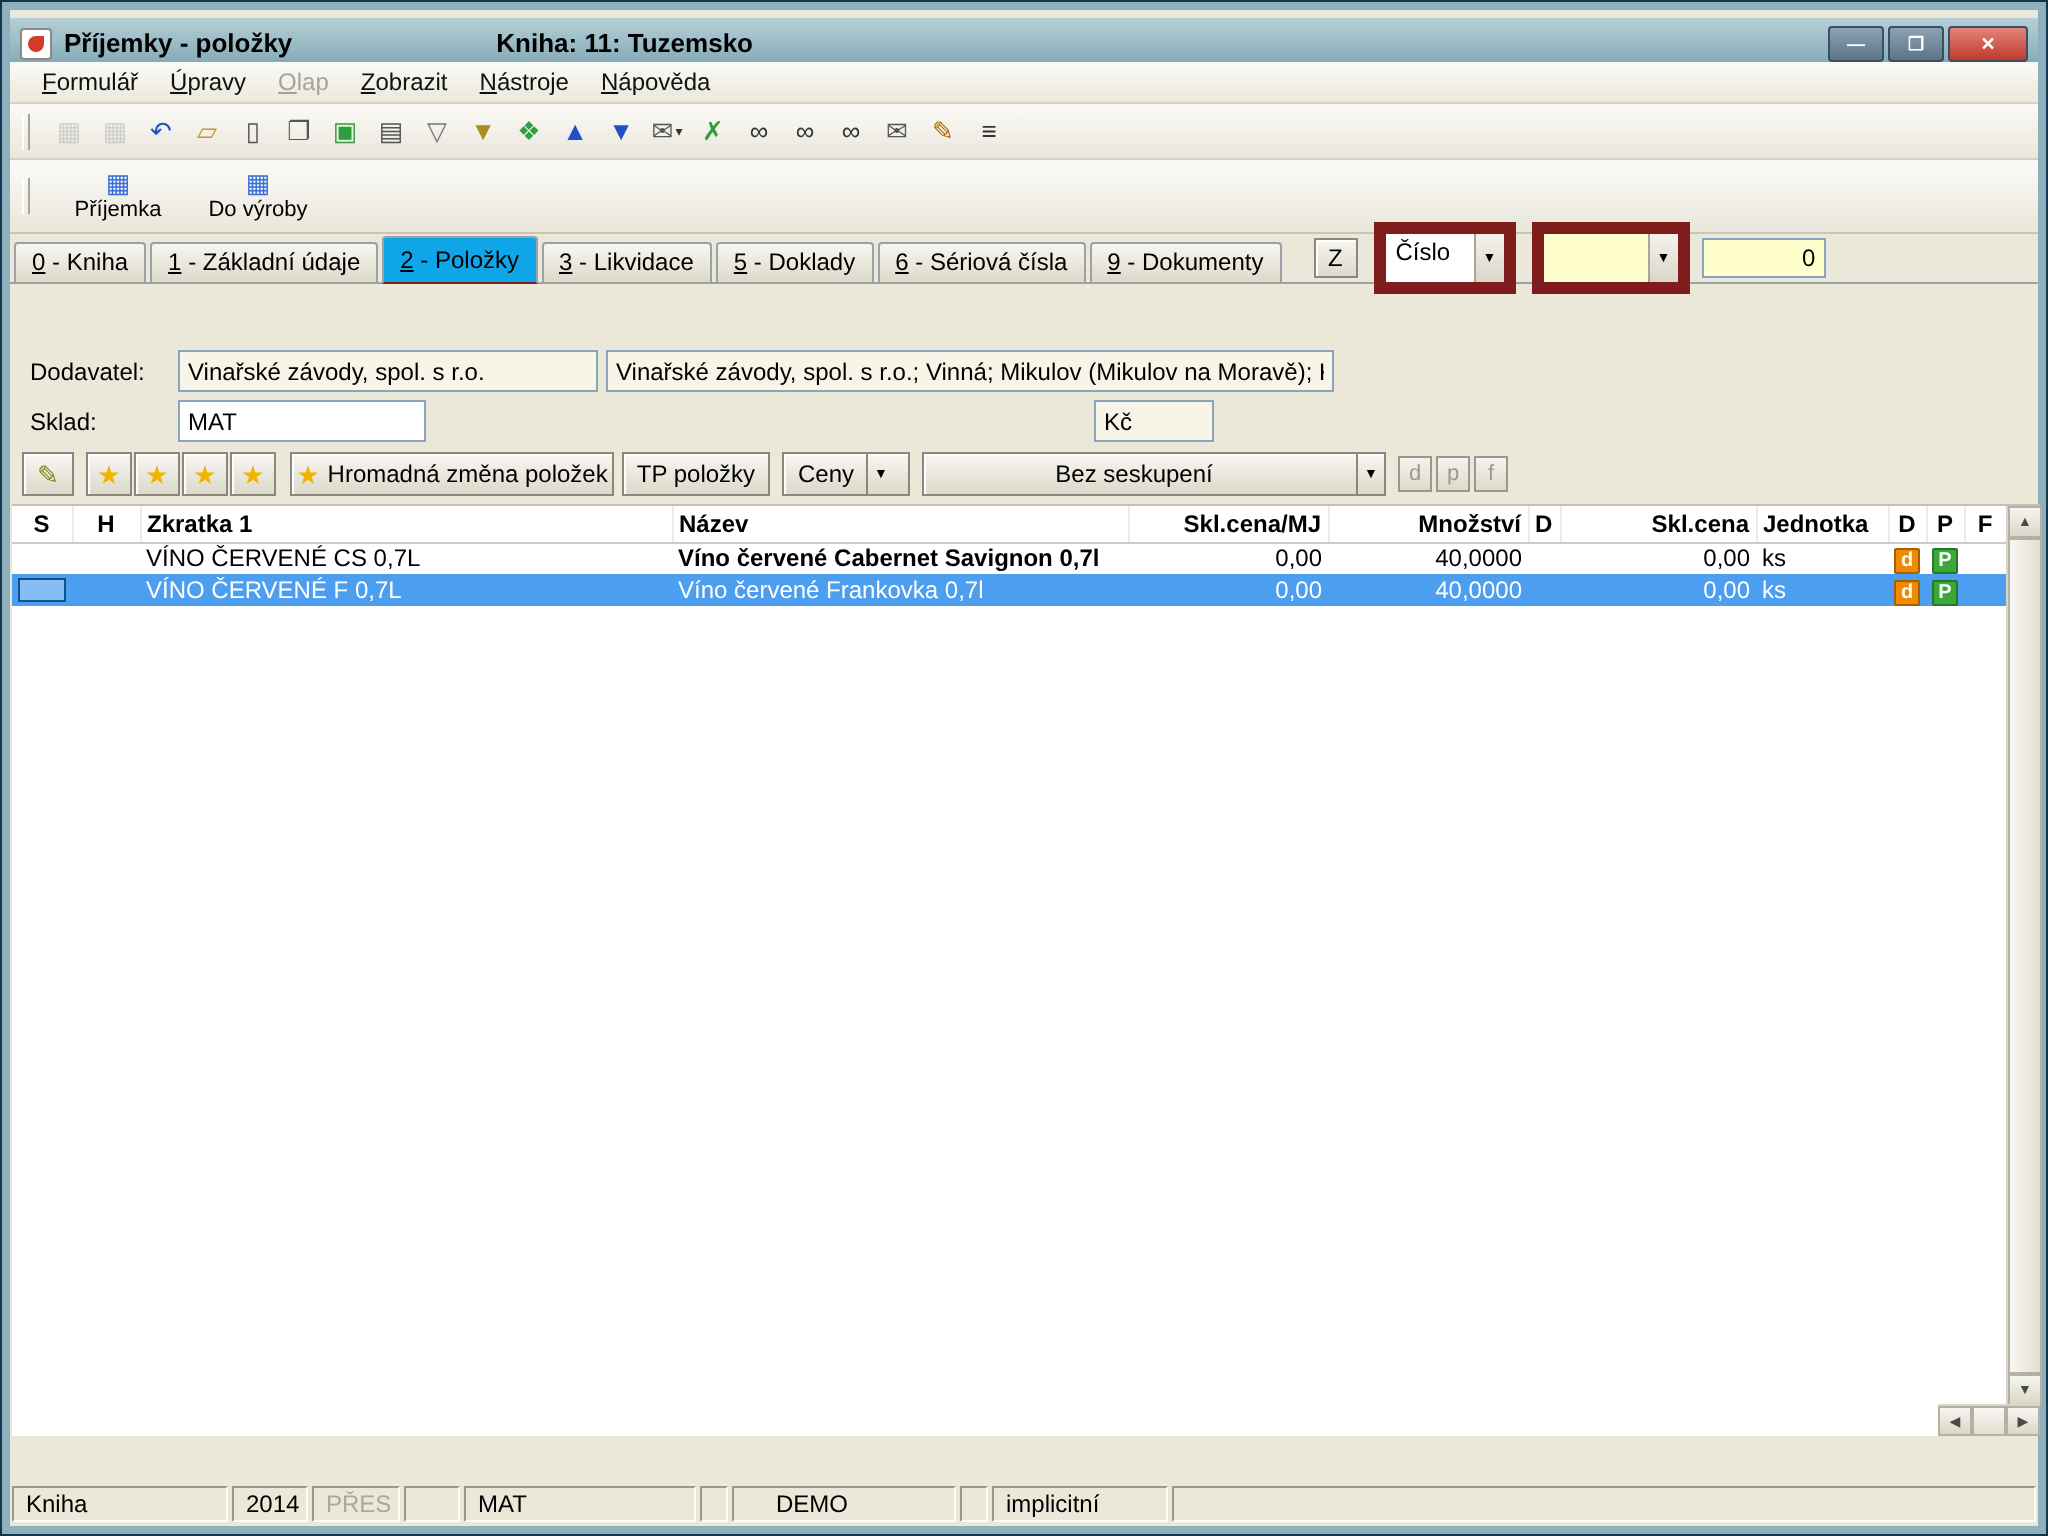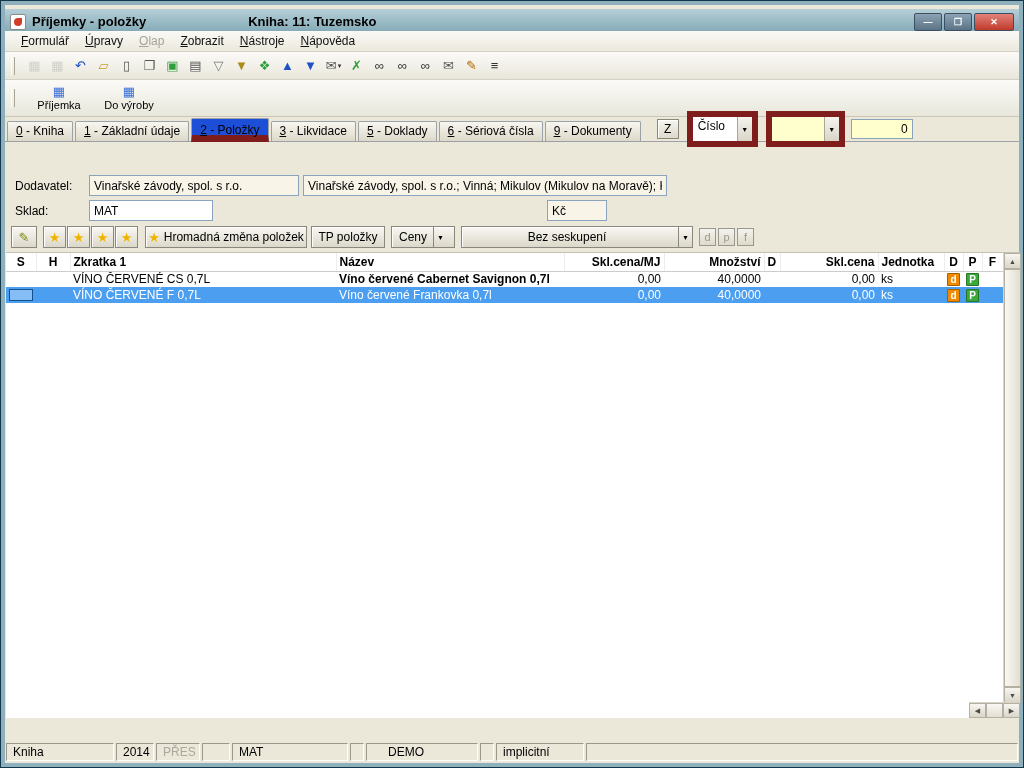--- a/index.html
+++ b/index.html
@@ -33,21 +33,21 @@
   .actionbar{position:absolute;top:79px;left:4px;right:4px;height:37px;display:flex;align-items:center;gap:6px;padding-left:6px;
     background:linear-gradient(#fbfaf7,#e9e7db);border-bottom:1px solid #c9c6b8}
   .action-btn{display:flex;flex-direction:column;align-items:center;justify-content:center;min-width:62px;height:33px;font-size:11px;gap:1px}
   .abico{font-size:13px;line-height:12px}
 
   
   .tabrow{position:absolute;top:116px;left:4px;right:4px;height:25px;display:flex;align-items:flex-end;padding-left:2px;border-bottom:1px solid #9aa2a8}
   #tabstrip{display:flex;align-items:flex-end}
   .tab{height:20px;line-height:18px;padding:0 8px;font-size:12px;background:linear-gradient(#f8f6f0,#ddd9c9);
     border:1px solid #9aa2a8;border-bottom:none;border-radius:2px 2px 0 0;margin-right:2px;white-space:nowrap}
-  .tab.active{height:24px;line-height:22px;background:#1d4ed8;margin-bottom:-1px;border-bottom:7px solid #7f1d1d}
+  .tab.active{height:24px;line-height:22px;background:#0ea5e9;margin-bottom:-1px;border-bottom:1px solid #7f1d1d}
   .zbtn{width:22px;height:20px;font-size:12px;align-self:center;margin-left:14px;background:linear-gradient(#f6f5ef,#ddd9cb);
     border:1px solid #8a887c;box-shadow:inset 1px 1px 0 #fff}
   .combo{display:flex;align-self:center;height:36px;border:6px solid #7f1d1d;background:#fff;font-size:12px;margin-left:8px}
   .combo .val{padding:2px 5px;flex:1;white-space:nowrap}
   .combo .arr{width:15px;display:flex;align-items:center;justify-content:center;font-size:7px;
     background:linear-gradient(#f4f3ed,#d9d6c8);border-left:1px solid #a9a696}
   .combo.yellow{background:#ffffcd}
   .yfield{align-self:center;width:62px;height:20px;border:1px solid #89a3bc;background:#ffffcd;font-size:12px;text-align:right;padding:2px 4px;margin-left:6px;font-family:inherit}
 
   

